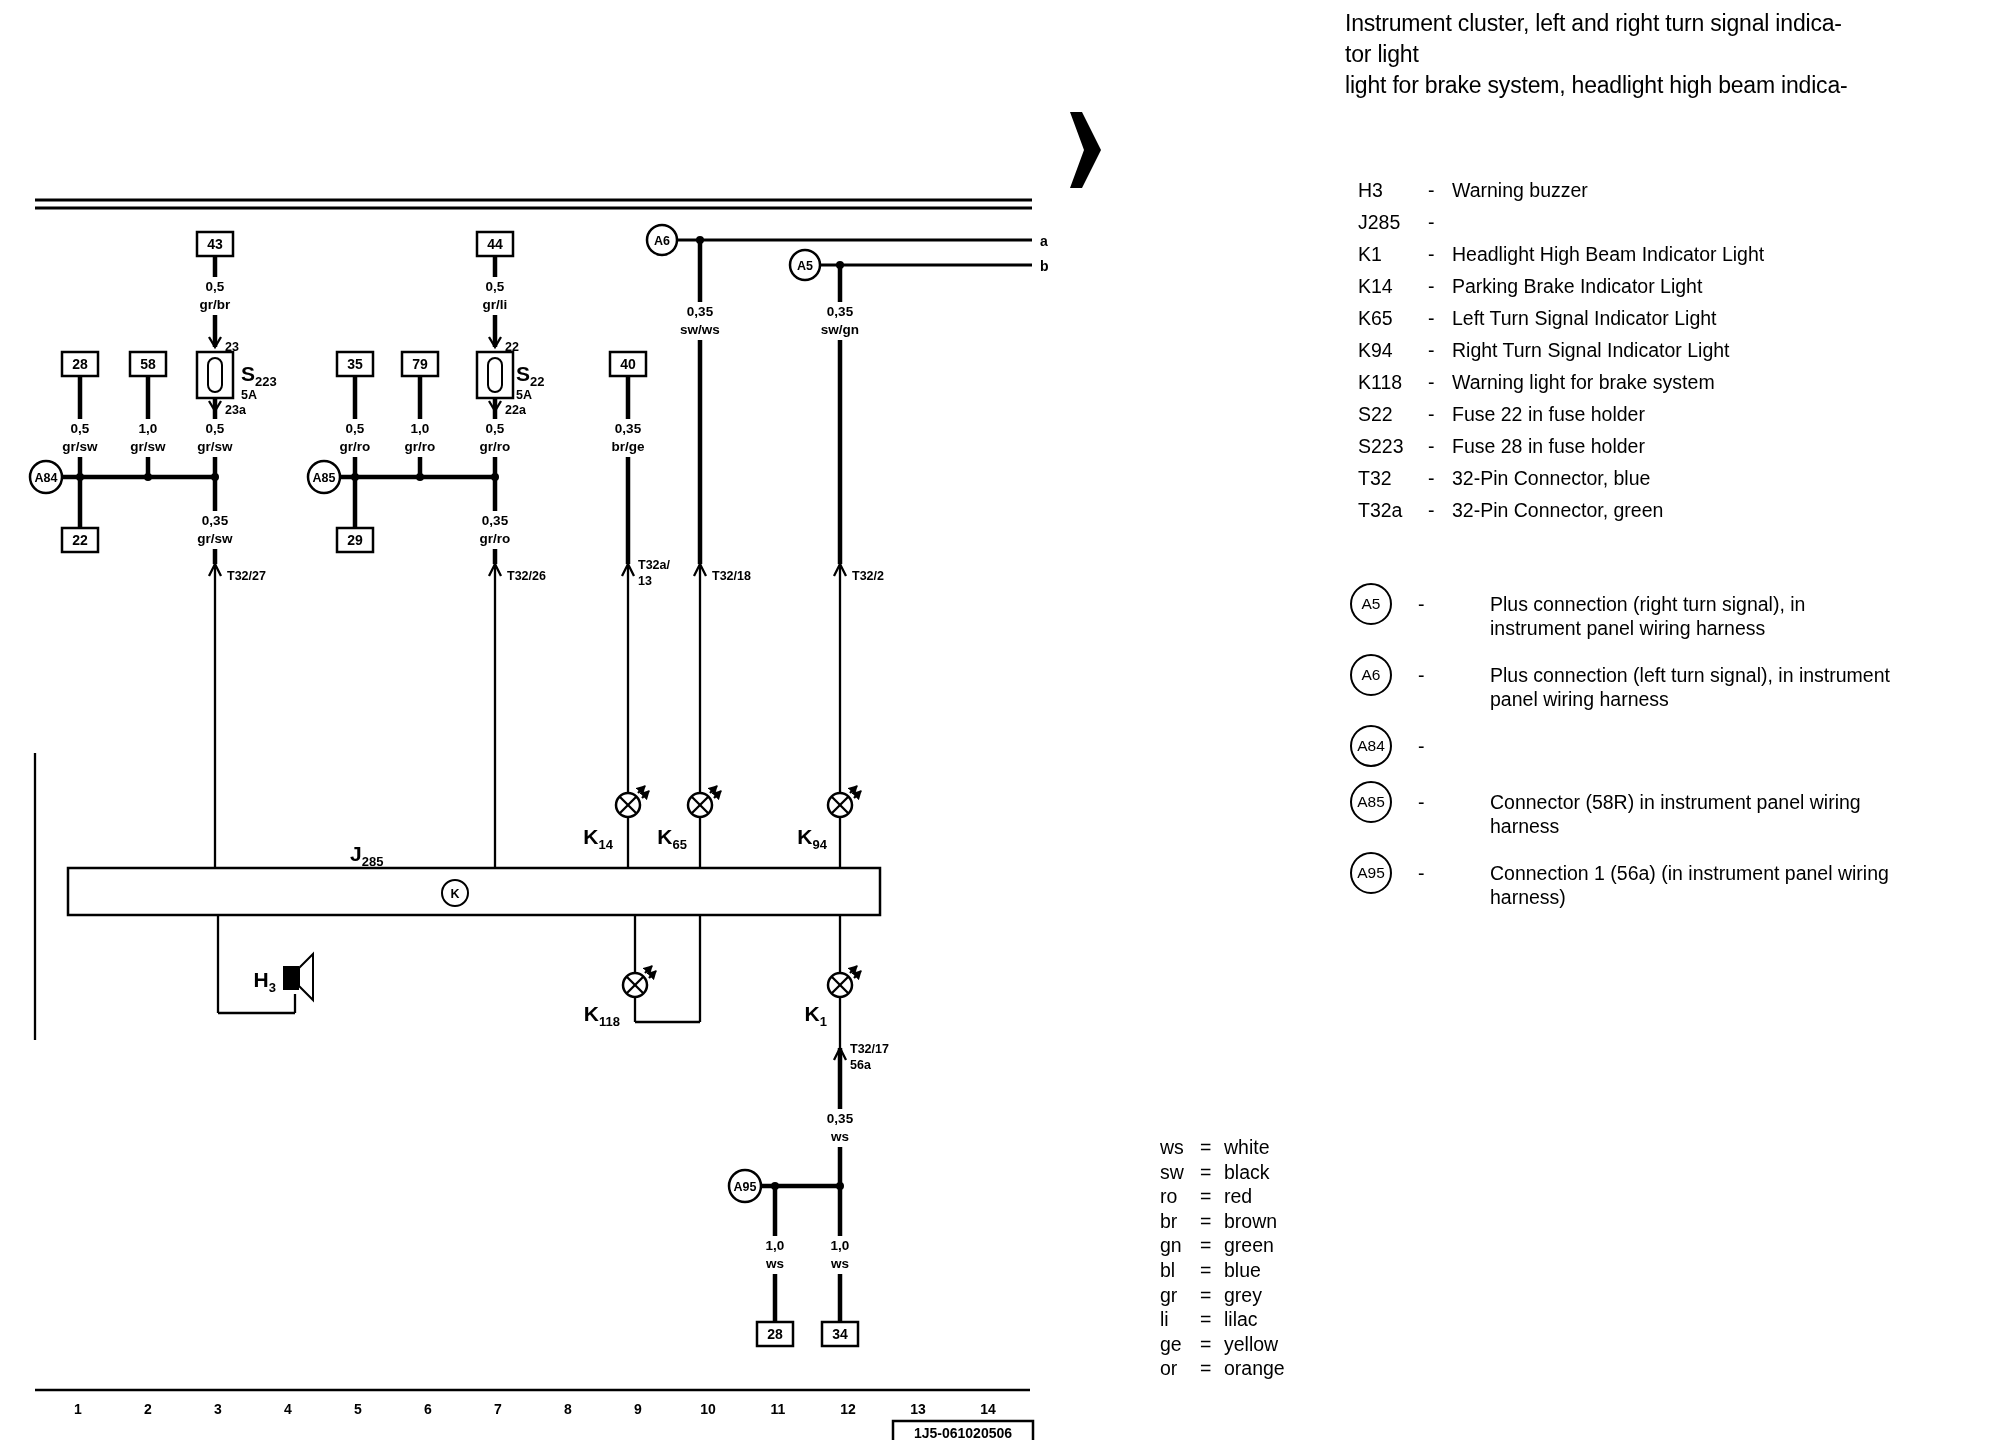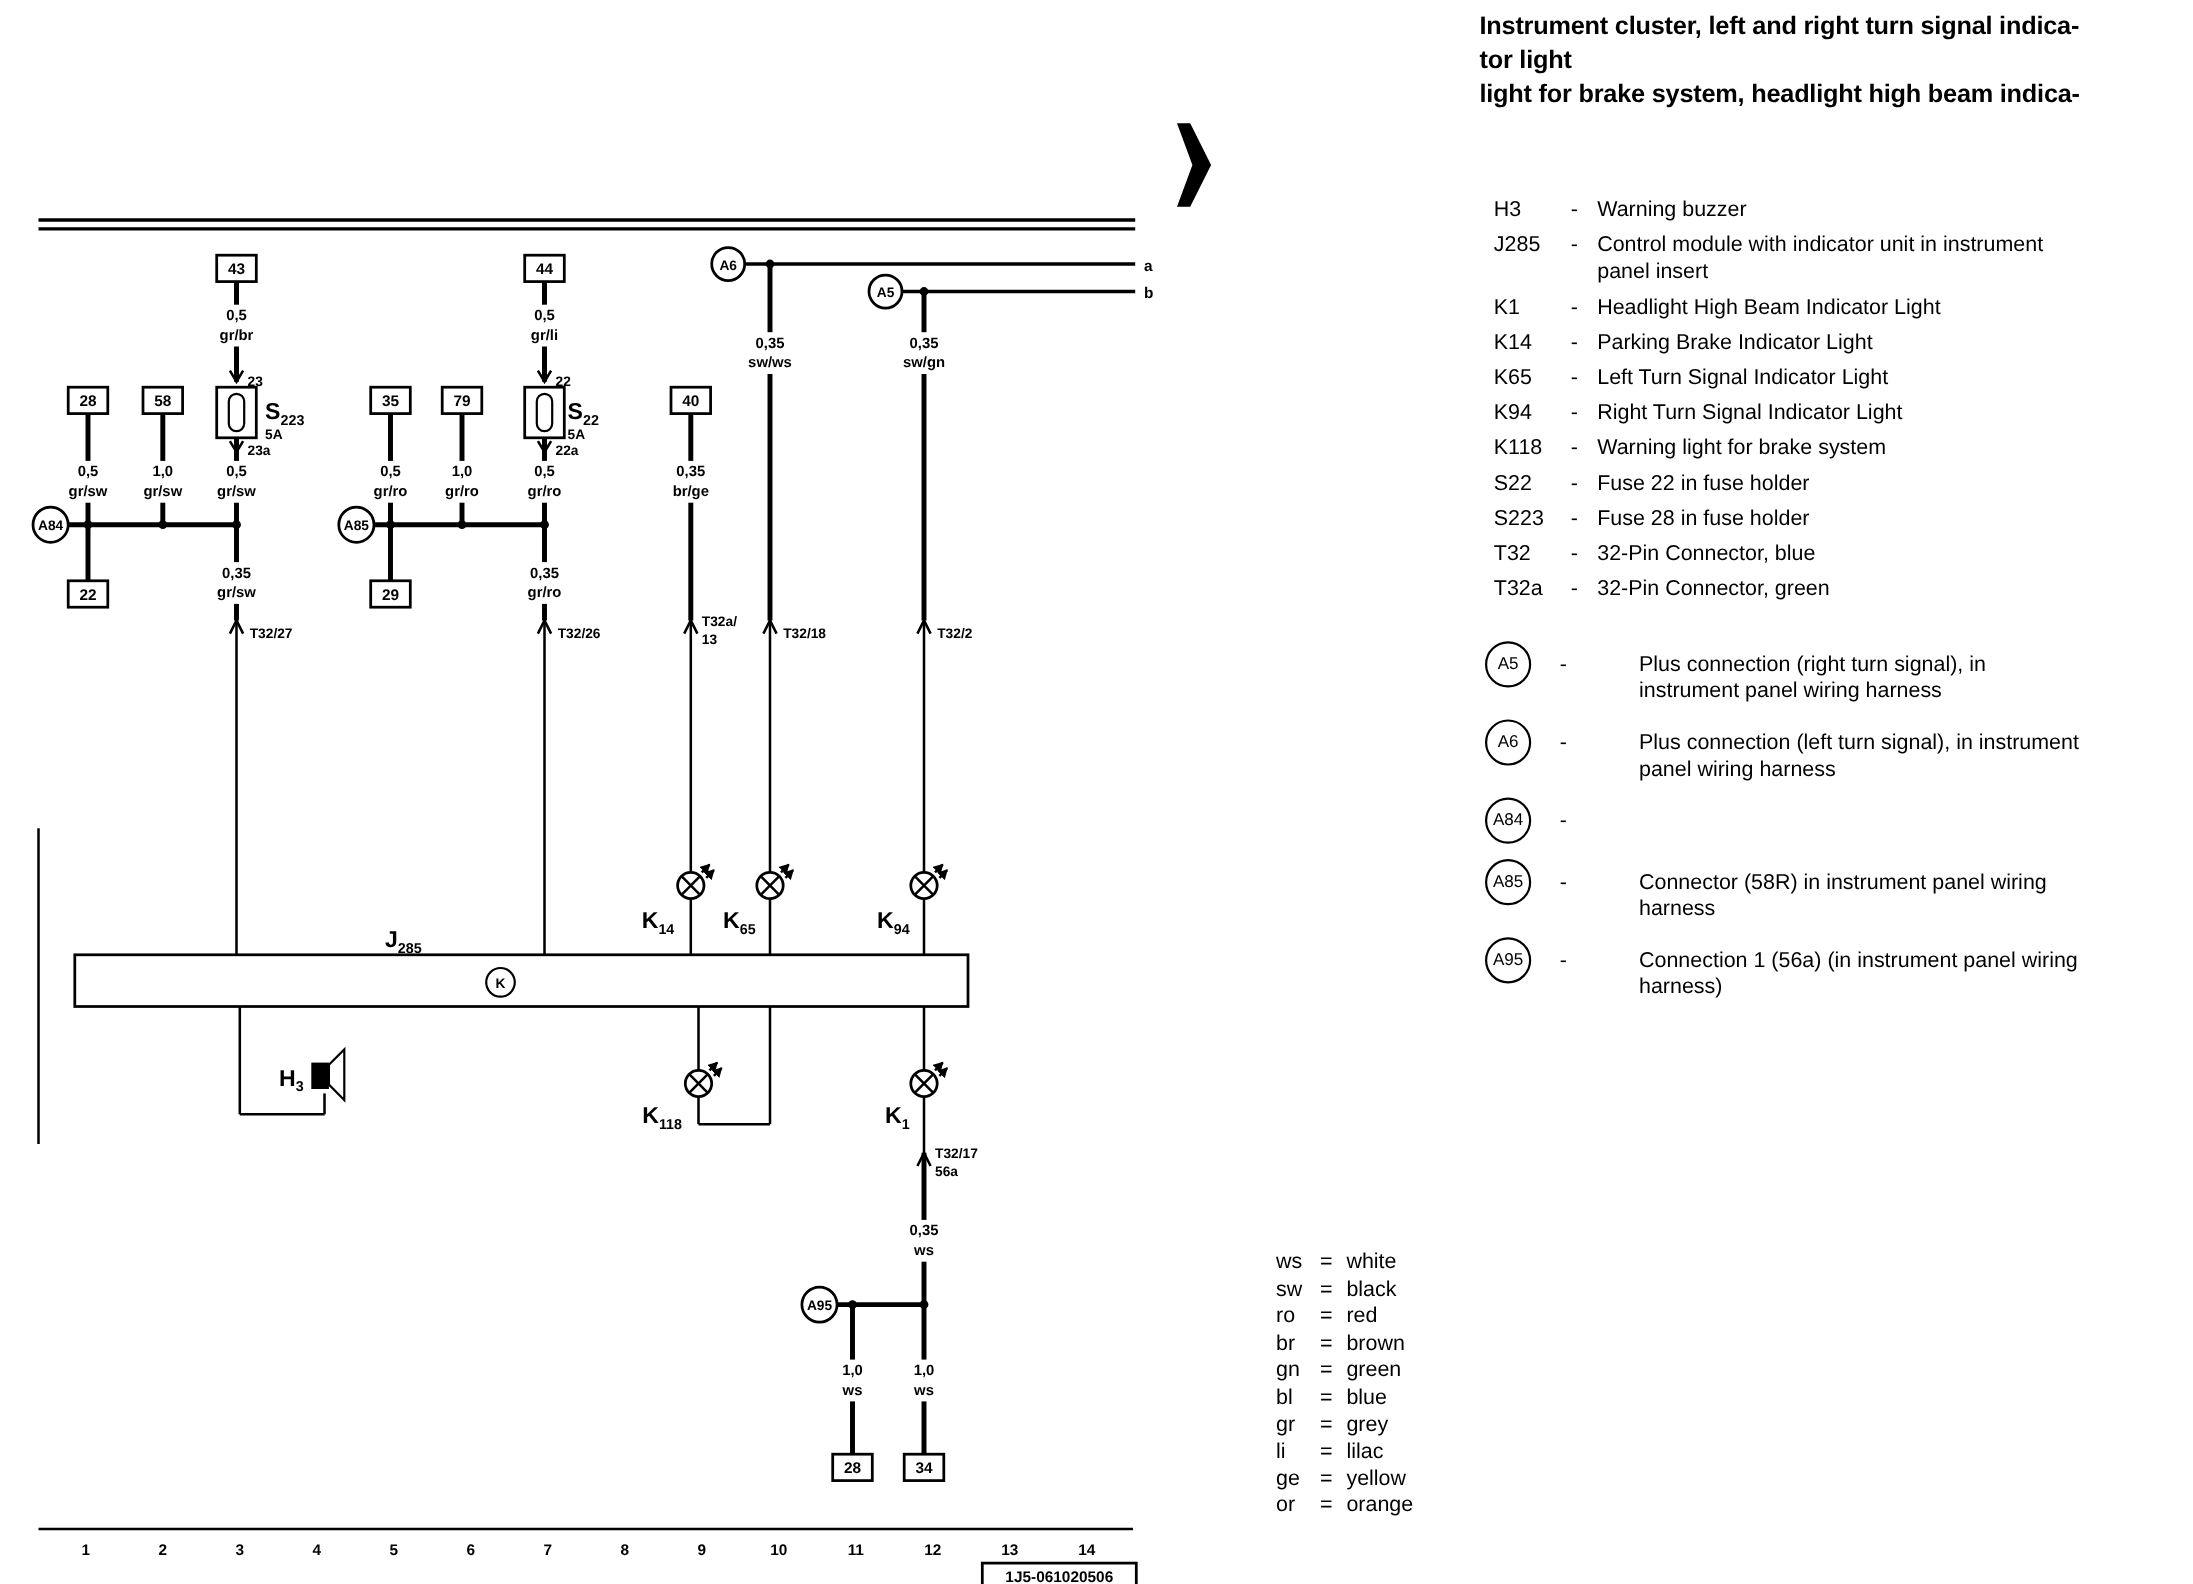--- a/index.html
+++ b/index.html
@@ -28,21 +28,21 @@
   .term { font: bold 14px "Liberation Sans", sans-serif; text-anchor: middle; }
   .ctext{ font: bold 12.5px "Liberation Sans", sans-serif; text-anchor: middle; }
   .big  { font: bold 21px "Liberation Sans", sans-serif; }
   .sub  { font: bold 13px "Liberation Sans", sans-serif; }
   .trk  { font: bold 14px "Liberation Sans", sans-serif; text-anchor: middle; }
   .ab   { font: bold 14px "Liberation Sans", sans-serif; }
 
   
   .title {
     position: absolute; left: 1345px; top: 8px; width: 648px;
-    font-size: 23px; font-weight: bold; line-height: 31px;
+    font-size: 23px; font-weight: normal; line-height: 31px;
     letter-spacing: -0.2px;
   }
   .title div { white-space: nowrap; }
 
   .comp-legend {
     position: absolute; left: 1358px; top: 178px; width: 560px;
     font-size: 19.5px; line-height: 25px;
   }
   .lrow { display: grid; grid-template-columns: 70px 24px 455px; margin-bottom: 7px; }
   .ldash { text-align: left; }
@@ -401,21 +401,20 @@
 
 <div class="comp-legend">
   <div class="lrow">
     <span class="lkey">H3</span>
     <span class="ldash">-</span>
     <span class="ldesc">Warning buzzer</span>
   </div>
   <div class="lrow">
     <span class="lkey">J285</span>
     <span class="ldash">-</span>
-    <span class="ldesc">Control module with indicator unit in instrument panel insert</span>
   </div>
   <div class="lrow">
     <span class="lkey">K1</span>
     <span class="ldash">-</span>
     <span class="ldesc">Headlight High Beam Indicator Light</span>
   </div>
   <div class="lrow">
     <span class="lkey">K14</span>
     <span class="ldash">-</span>
     <span class="ldesc">Parking Brake Indicator Light</span>

